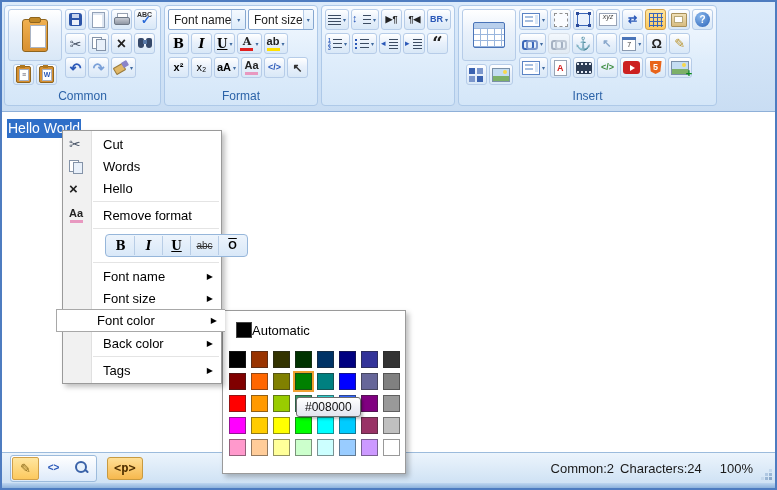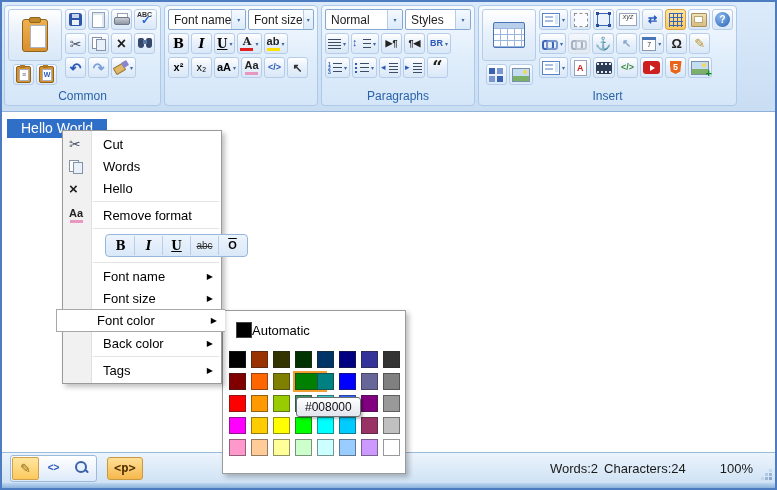--- a/index.html
+++ b/index.html
@@ -104,21 +104,21 @@
   .ci-list-ol::after{content:"";position:absolute;right:0;top:1px;width:9px;height:9px;background:repeating-linear-gradient(#3c4c62 0 1px,transparent 1px 4px)}
   .ci-list-ul{width:14px;height:11px}
   .ci-list-ul::before{content:"";position:absolute;left:0;top:1px;width:2px;height:2px;background:#2a58b8;box-shadow:0 4px 0 #2a58b8,0 8px 0 #2a58b8}
   .ci-list-ul::after{content:"";position:absolute;right:0;top:1px;width:9px;height:9px;background:repeating-linear-gradient(#3c4c62 0 1px,transparent 1px 4px)}
   .ci-outdent,.ci-indent{width:16px;height:10px}
   .ci-outdent::after,.ci-indent::after{content:"";position:absolute;right:0;top:0;width:9px;height:10px;background:repeating-linear-gradient(#3c4c62 0 1px,transparent 1px 3px)}
   .ci-outdent::before{content:"◂";position:absolute;left:-1px;top:-1px;font-size:9px;color:#2a58b8}
   .ci-indent::before{content:"▸";position:absolute;left:-1px;top:-1px;font-size:9px;color:#2a58b8}
   
   .content{flex:1;background:#fff;position:relative;padding:8px 5px;font-size:14px}
-  .sel{background:#2f6fc8;color:#fff;padding:1px 14px 2px}
+  .sel{background:#2f6fc8;color:#fff;padding:1px 1px 2px}
   
   #context-menu{position:absolute;left:60px;top:128px;width:158px;background:#fff;border:1px solid #9a9a9a;
     box-shadow:3px 3px 5px rgba(0,0,0,.25);padding:2px 0;z-index:30}
   .mgutter{position:absolute;left:0;top:0;bottom:0;width:28px;background:#f1f1f1;border-right:1px solid #e0e0e0}
   .mi{position:relative;height:22px;display:flex;align-items:center;font-size:13px;color:#000;padding-left:40px;cursor:default}
   .mic{position:absolute !important;left:6px}
   .marrow{position:absolute;right:8px;font-size:8px;color:#000}
   .mi.act{background:#fff;border:1px solid #a8a8a8;border-right:none;margin-left:-7px;margin-right:-4px;height:23px;box-sizing:border-box;z-index:5}
   .msep{border-top:1px solid #e4e4e4;margin:2px 2px 2px 30px}
   .mtb{display:inline-flex;margin:3px 6px 3px 42px;border:1px solid #96b6da;background:linear-gradient(#edf4fc,#d9e8f8);border-radius:4px;padding:1px;position:relative}
@@ -137,21 +137,21 @@
   #tooltip{position:absolute;left:294px;top:395px;background:linear-gradient(#ffffff,#e2e4ef);border:1px solid #6e6e6e;border-radius:3px;
     padding:2px 8px;font-size:12px;color:#111;z-index:50;box-shadow:2px 2px 3px rgba(0,0,0,.25)}
   
   .statusbar{height:30px;background:linear-gradient(#ecf4fc,#cfe2f4);border-top:1px solid #9cbbdc;display:flex;align-items:center;padding:0 8px;position:relative}
   .sbgroup{display:inline-flex;gap:1px;border:1px solid #9cbbdc;border-radius:3px;background:linear-gradient(#ffffff,#ddeafa);padding:1px}
   .sbbtn{width:25px;height:21px;display:flex;align-items:center;justify-content:center;border-radius:2px;border:1px solid transparent}
   .sbbtn.on{background:linear-gradient(#ffe6a0,#fcc95e);border-color:#d0a04a}
   .tagbtn{margin-left:10px;height:21px;padding:0 6px;display:inline-flex;align-items:center;background:linear-gradient(#ffdf96,#f6b84e);
     border:1px solid #c89a40;border-radius:3px;font-family:"DejaVu Sans Mono",monospace;font-size:12px;font-weight:700;color:#503000}
   .sbright{margin-left:auto;display:flex;align-items:center;gap:6px;font-size:13px;color:#1a1a1a;padding-right:14px}
-  .sbright .zoomlvl{margin-left:28px}
+  .sbright .zoomlvl{margin-left:12px}
   .grip{position:absolute;right:3px;bottom:3px;width:3px;height:3px;background:#8aa8c8;
     box-shadow:-4px 0 0 #9ab6d4,-8px 0 0 #c4d8ec,0 -4px 0 #9ab6d4,0 -8px 0 #c4d8ec,-4px -4px 0 #b0c8e2}
   .bottomstrip{height:5px;background:linear-gradient(#bed6f0,#8cb2dc)}
 </style>
 </head>
 <body>
 
 <div class="window">
   <div id="ribbon" class="ribbon">
       <div class="group">
@@ -272,35 +272,26 @@
               </div>
               <div class="tb">
                 <span class="gl" style="color: rgb(42, 88, 184); font-size: 9px; font-weight: 700;">&lt;/&gt;</span>
               </div>
               <div class="tb">
                 <span class="gl" style="color: rgb(51, 51, 51); font-size: 12px; font-weight: 700;">↖</span>
               </div>
             </div>
           </div>
         </div>
+        <div class="glabel">Format</div>
       </div>
       <div class="group">
         <div class="gbody">
           <div class="gmain">
             <div class="grow">
-              <div class="combo" style="width: 78px;">
-                <span class="cval">Normal</span>
-                <span class="carrow">▾</span>
-              </div>
-              <div class="combo" style="width: 66px;">
-                <span class="cval">Styles</span>
-                <span class="carrow">▾</span>
-              </div>
-            </div>
-            <div class="grow">
               <div class="tb">
                 <span class="ci ci-lines"></span>
                 <span class="dd">▾</span>
               </div>
               <div class="tb">
                 <span class="ci ci-linespace"></span>
                 <span class="dd">▾</span>
               </div>
               <div class="tb">
                 <span class="gl" style="color: rgb(34, 34, 34); font-size: 9px; font-weight: 700;">▶¶</span>
@@ -327,21 +318,20 @@
               </div>
               <div class="tb">
                 <span class="ci ci-indent"></span>
               </div>
               <div class="tb">
                 <span class="gl" style="color: rgb(34, 34, 34); font-size: 18px; font-weight: 700; font-family: &quot;DejaVu Serif&quot;, serif;">“</span>
               </div>
             </div>
           </div>
         </div>
-        <div class="glabel">Paragraphs</div>
       </div>
       <div class="group">
         <div class="gbody">
           <div class="gleft">
             <div class="tb big">
               <span class="ci ci-table-big"></span>
             </div>
             <div class="grow">
               <div class="tb">
                 <span class="ci ci-gallery"></span>
@@ -443,21 +433,21 @@
         </div>
         <div class="sbbtn">
           <span class="gl" style="color: rgb(42, 88, 184); font-size: 10px; font-weight: 700;">&lt;&gt;</span>
         </div>
         <div class="sbbtn">
           <span class="ci ci-zoom"></span>
         </div>
       </div>
     <div class="tagbtn">&lt;p&gt;</div>
     <div class="sbright">
-      <span>Words:2</span>
+      <span>Common:2</span>
       <span>Characters:24</span>
       <span class="zoomlvl">100%</span>
     </div>
     <div class="grip"></div>
   </div>
   <div class="bottomstrip"></div>
 
   <div id="context-menu">
     <div class="mgutter"></div>
   <div class="mi">

